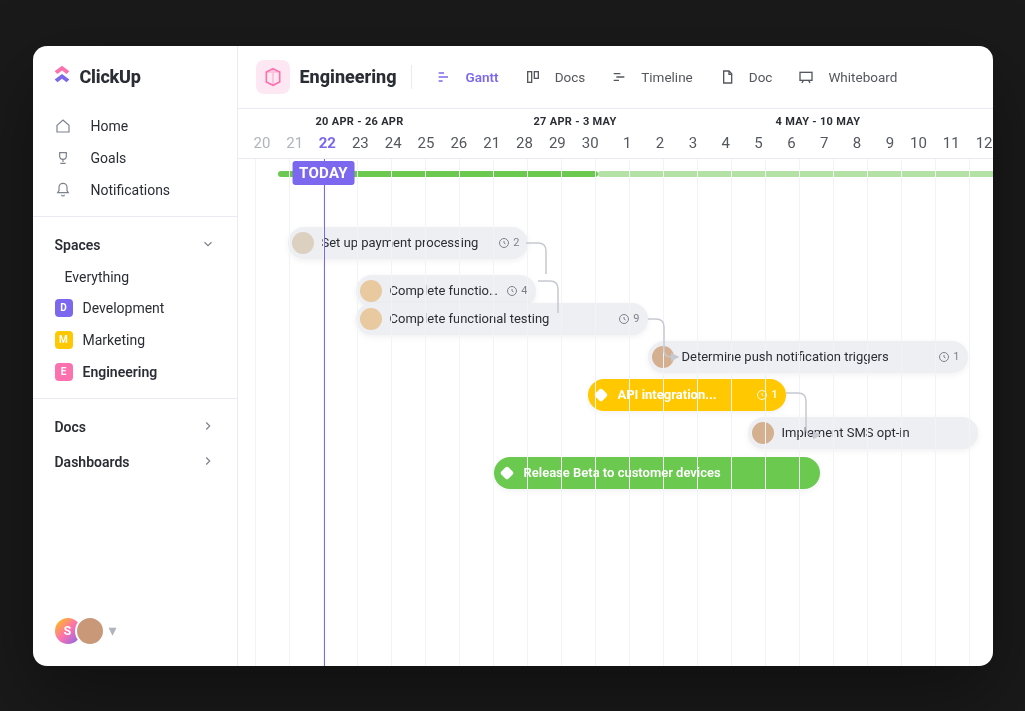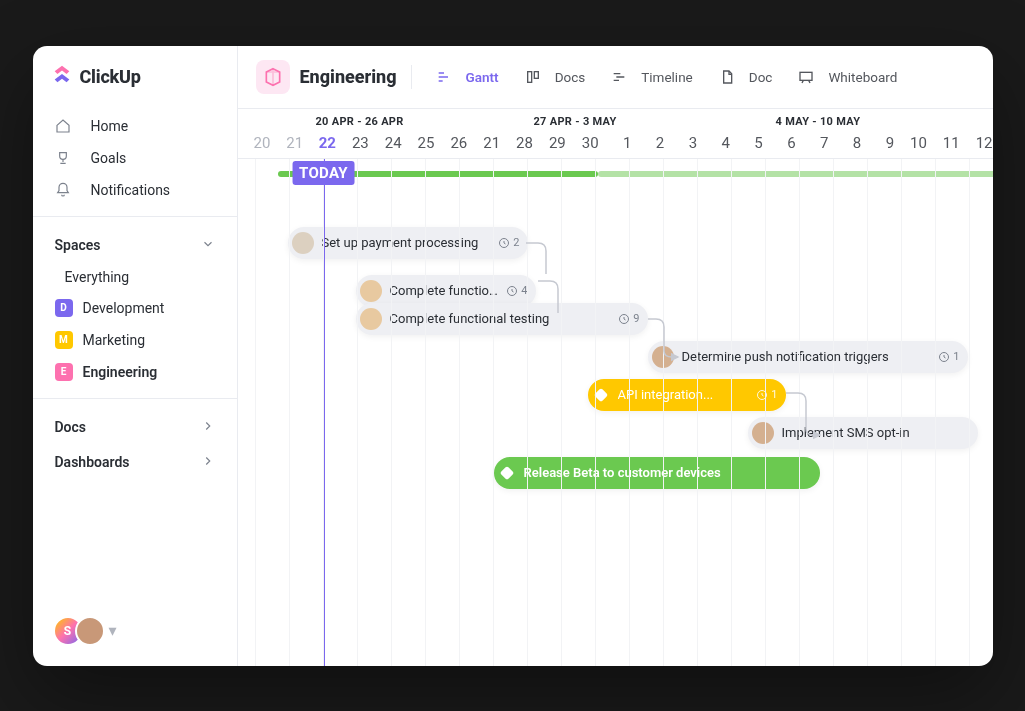--- a/index.html
+++ b/index.html
@@ -46,21 +46,21 @@
 .daycell.today { color:#7b68ee; font-weight:700; }
 
 
 .gantt { position:relative; flex:1; overflow:hidden; }
 .gridcol { position:absolute; top:0; bottom:0; width:1px; background:#f2f3f5; }
 .today-line { position:absolute; top:0; bottom:0; width:1.5px; background:#7b68ee; z-index:3; }
 .today-tag { position:absolute; top:2px; transform:translateX(-50%); background:#7b68ee; color:#fff; font-size:15px; font-weight:700; padding:3px 7px; border-radius:3px; letter-spacing:.3px; z-index:4; }
 .progress-track { position:absolute; height:6px; border-radius:3px; }
 .bar { position:absolute; height:32px; border-radius:16px; display:flex; align-items:center; gap:8px; padding:0 8px 0 4px; font-size:13px; box-shadow:0 2px 6px rgba(0,0,0,.06); }
 .bar.gray { background:#eeeff3; color:#2a2e34; }
-.bar.yellow { background:#ffc800; color:#fff; font-weight:400; }
+.bar.yellow { background:#ffc800; color:#fff; font-weight:700; }
 .bar.green { background:#6bc950; color:#fff; font-weight:600; }
 .bar .face { width:22px; height:22px; border-radius:50%; background:#dcd0c0; flex-shrink:0; }
 .bar .txt { white-space:nowrap; overflow:hidden; text-overflow:ellipsis; }
 .bar .cap { margin-left:auto; display:flex; align-items:center; gap:3px; font-size:11px; color:#7c828d; }
 .bar.yellow .cap, .bar.green .cap { color:rgba(255,255,255,.85); }
 .diamond { width:10px; height:10px; background:#fff; transform:rotate(45deg); border-radius:2px; margin-left:4px; margin-right:4px; flex-shrink:0; }
 .dep-svg { position:absolute; top:0; left:0; pointer-events:none; z-index:1; }
 </style>
 </head>
 <body>

